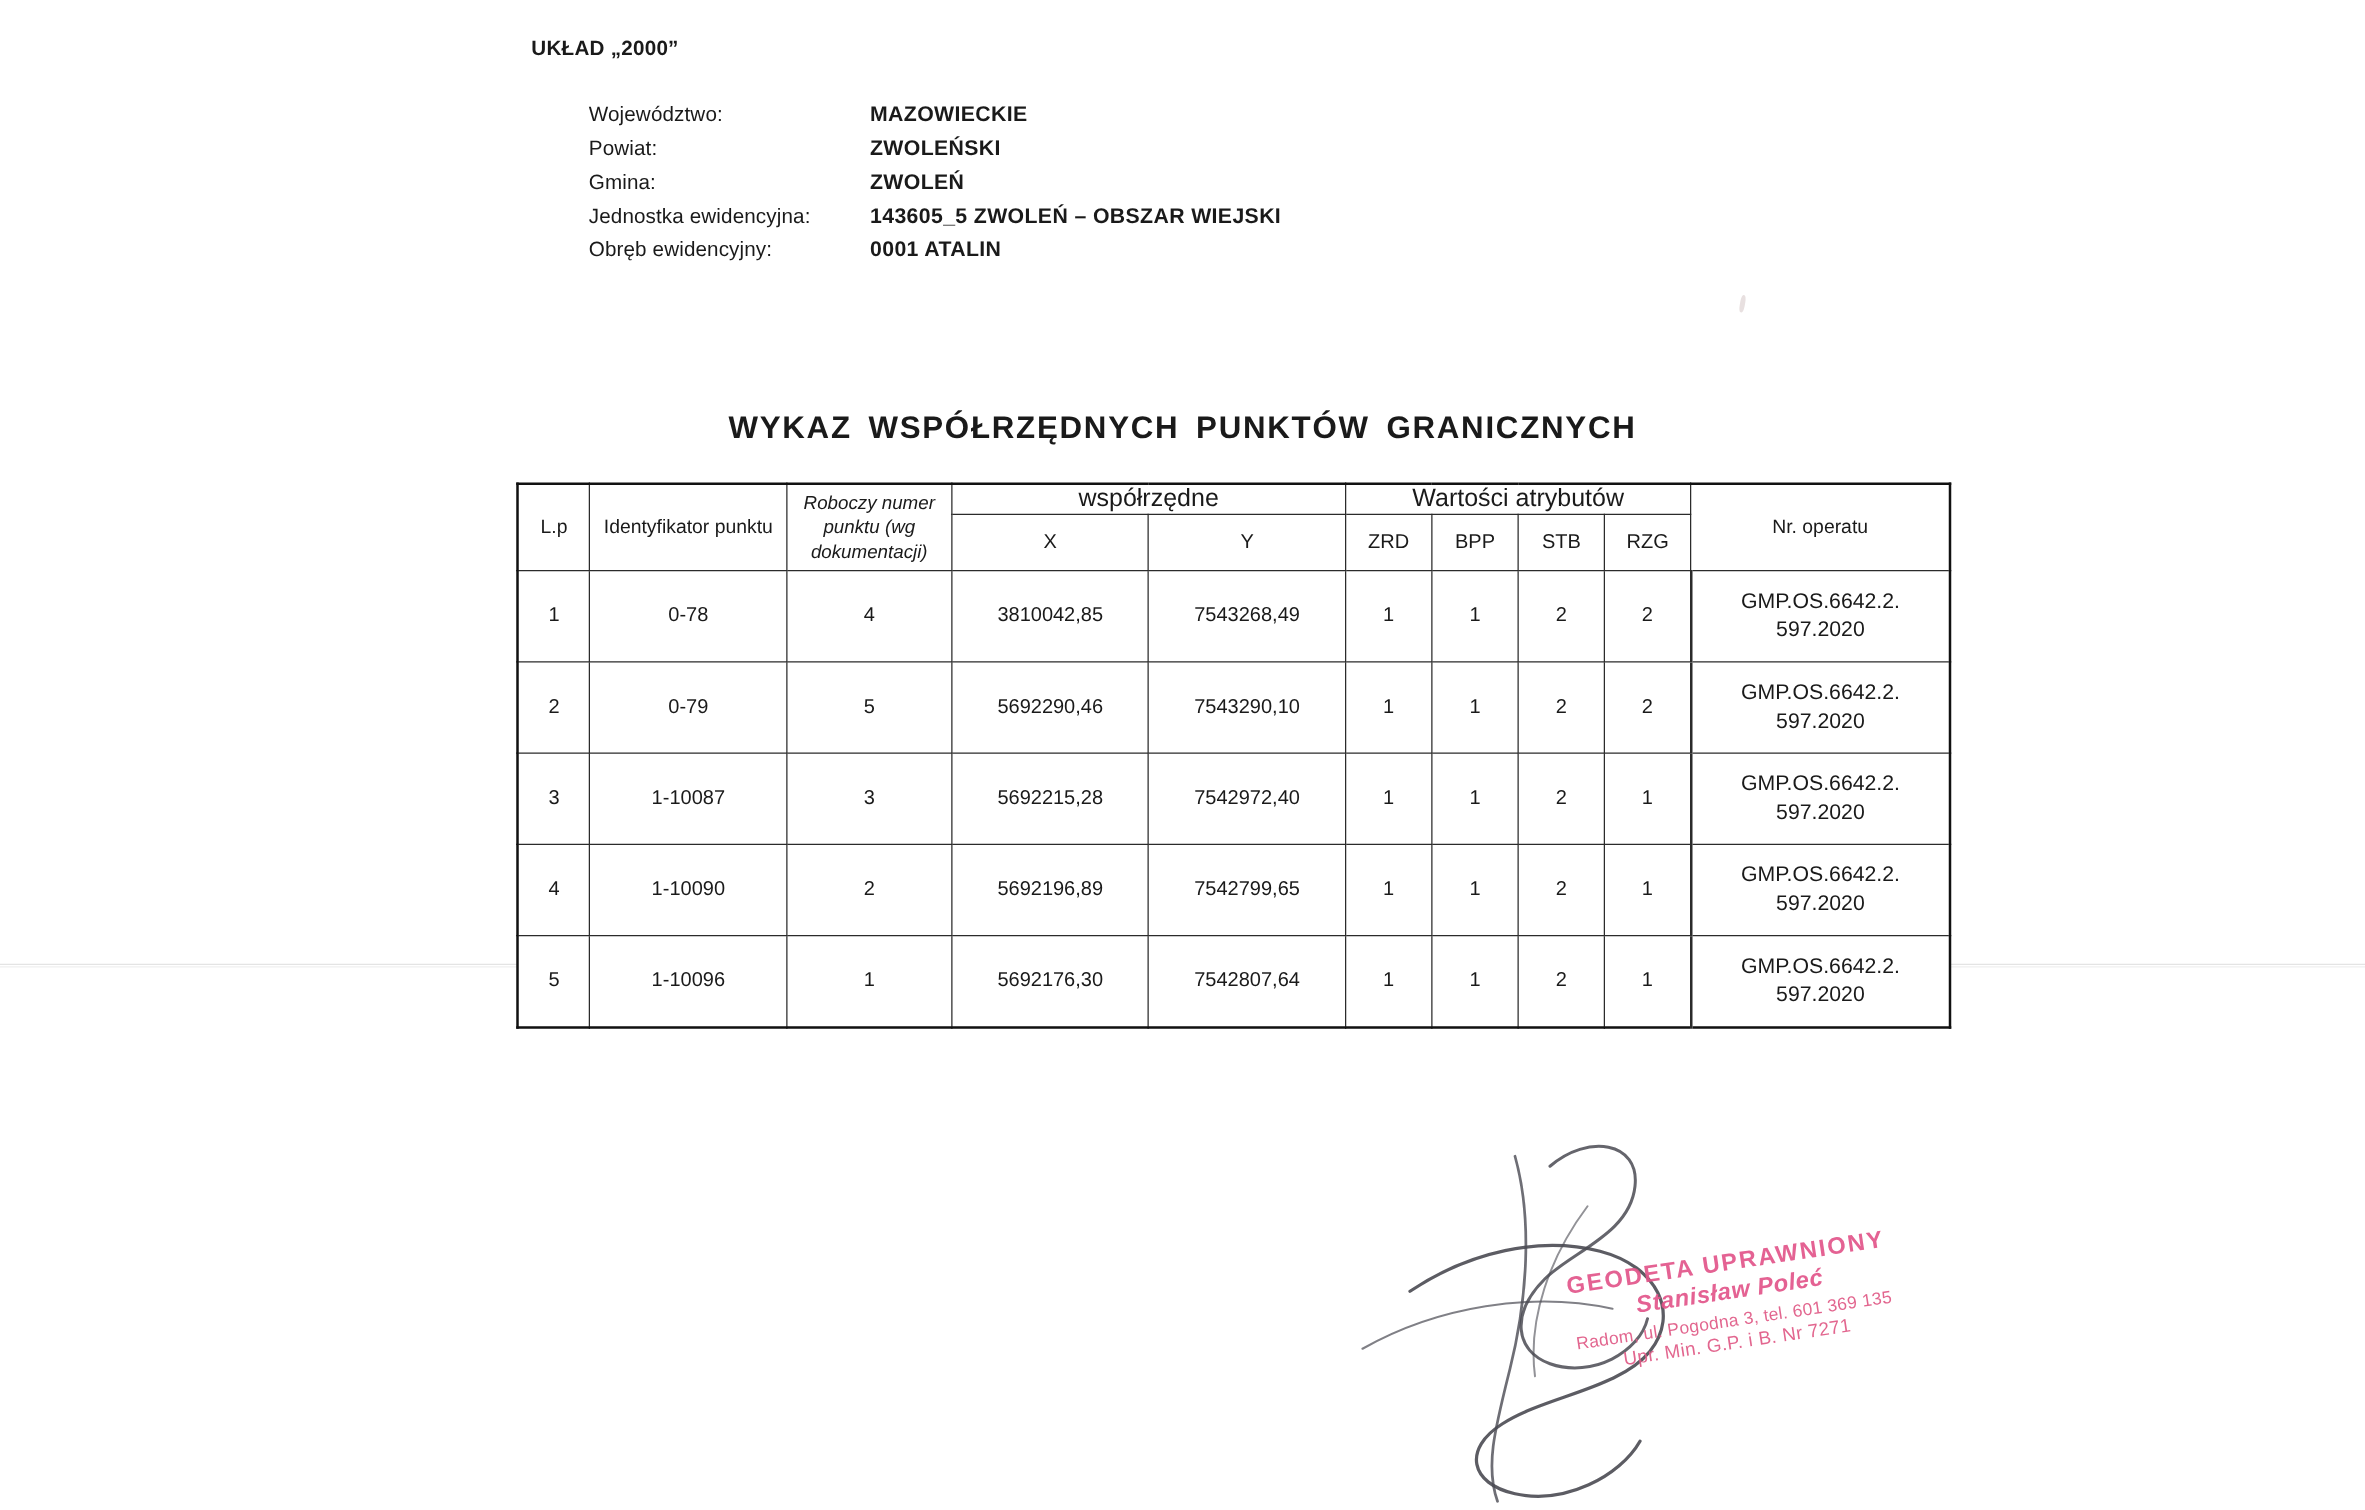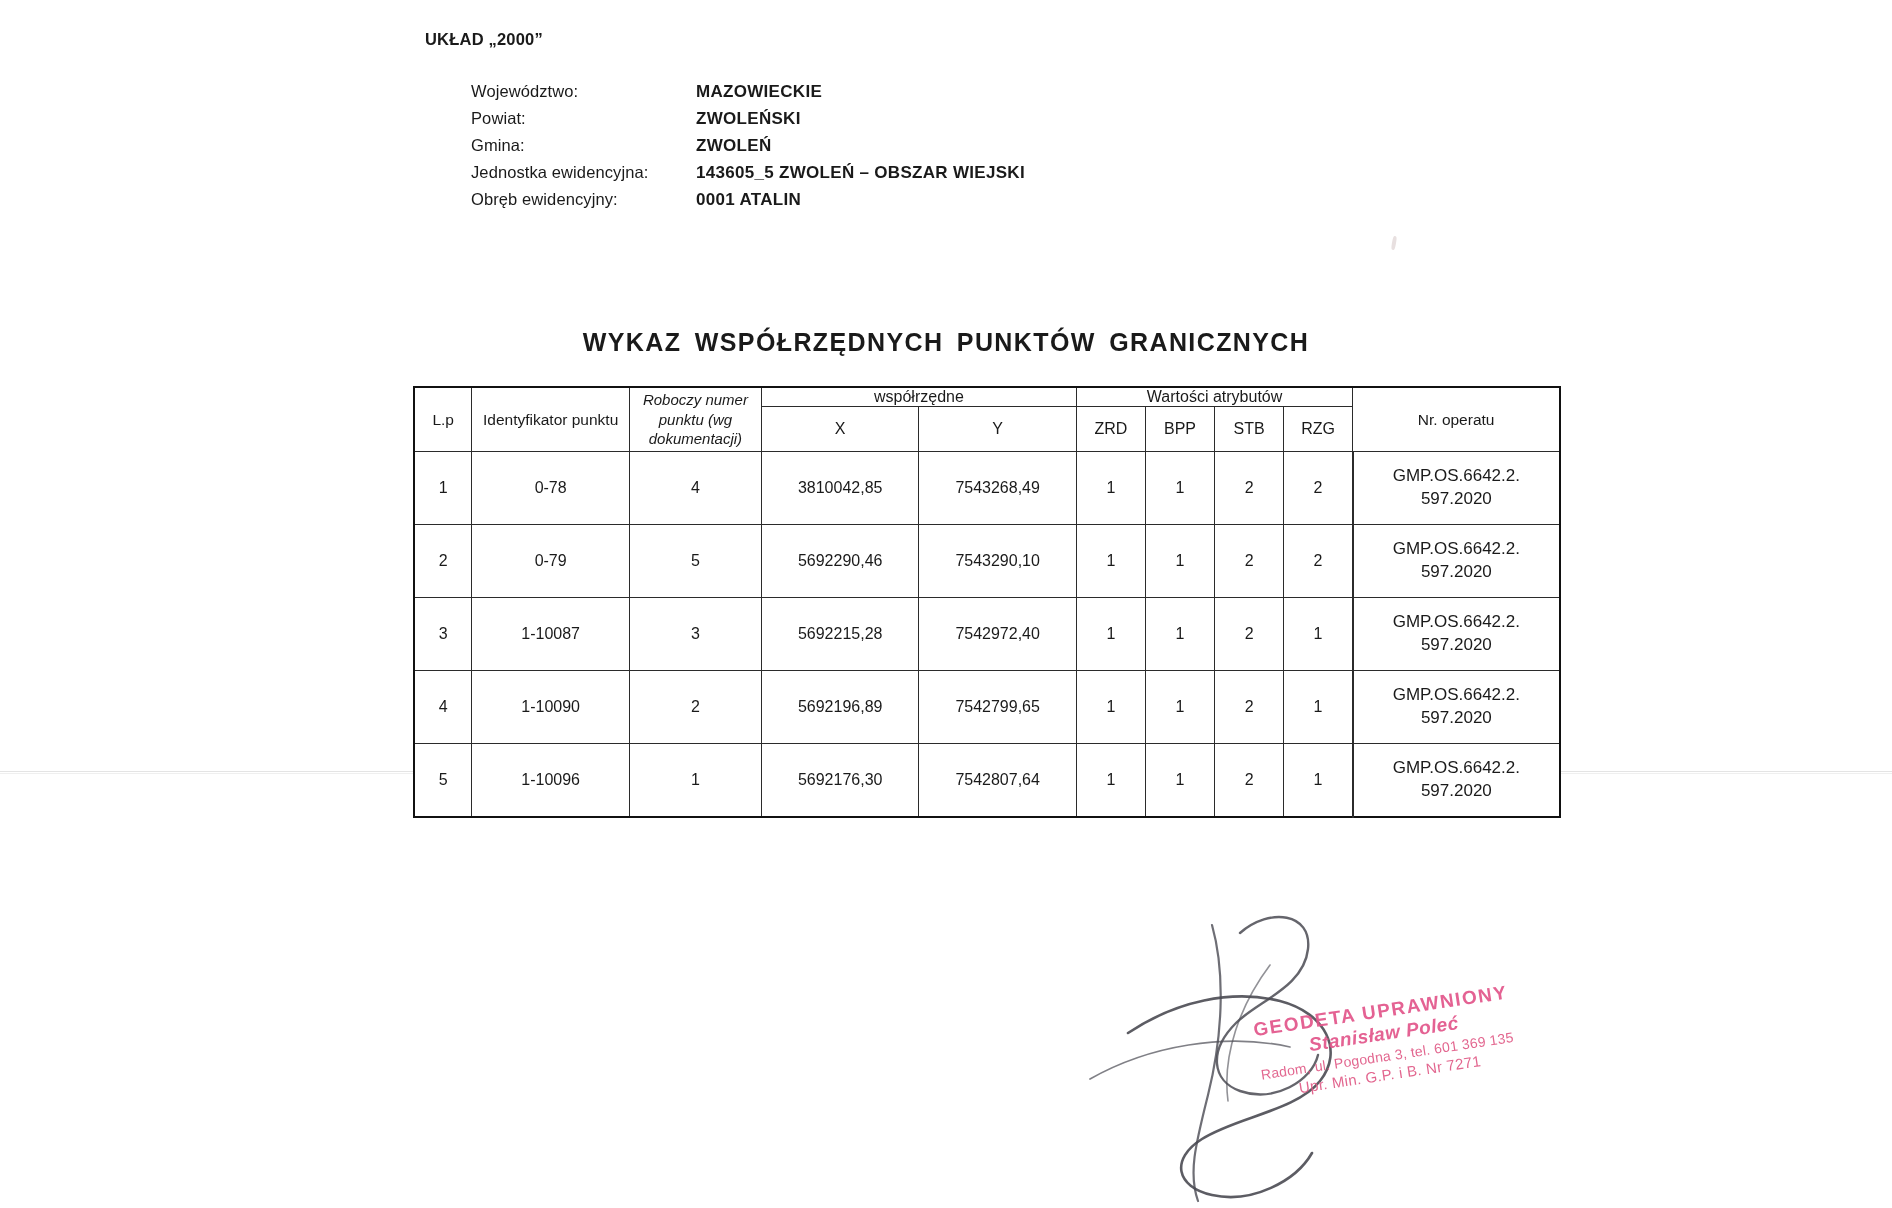--- a/index.html
+++ b/index.html
@@ -113,21 +113,21 @@
     font-size: 15.5px;
     line-height: 1.28;
     padding: 4px 2px;
   }
   th.hd-small {
     font-size: 15px;
     line-height: 1.3;
     font-style: italic;
   }
   th.grp {
-    font-size: 16px;
+    font-size: 20px;
     font-weight: 400;
   }
   th.sub {
     font-size: 16px;
     font-weight: 700;
     height: 44px;
   }
   th.oper {
     font-size: 15.5px;
     font-weight: 400;

